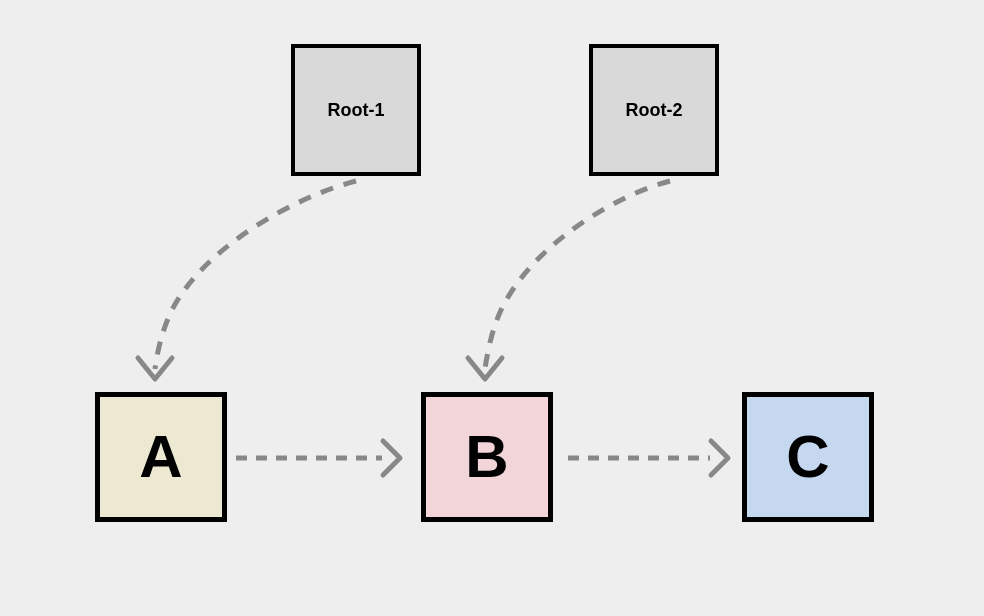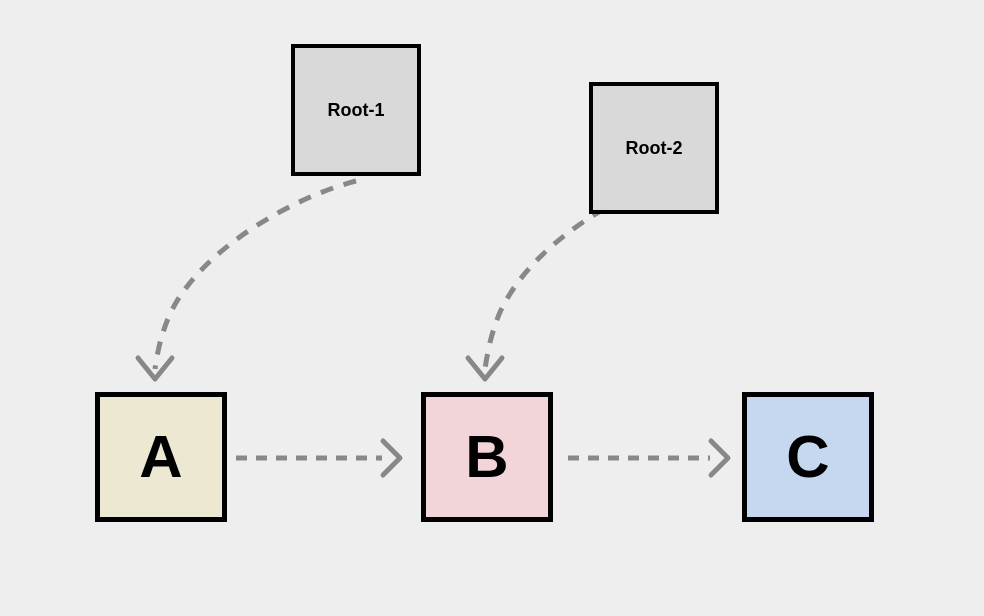--- a/index.html
+++ b/index.html
@@ -52,21 +52,21 @@
     height: 130px;
     font-size: 60px;
     font-weight: bold;
     border-width: 5px;
   }
   .node-label {
     line-height: 1;
     letter-spacing: 0px;
   }
   #node-root1 { left: 291px; top: 44px; }
-  #node-root2 { left: 589px; top: 44px; margin-top: 38px; }
+  #node-root2 { left: 589px; top: 44px; }
   #node-a { left: 95px; top: 392px; background: #ece8d2; }
   #node-b { left: 421px; top: 392px; background: #f2d5d9; }
   #node-c { left: 742px; top: 392px; background: #c5d8ef; }
 </style>
 </head>
 <body>
 
 <div id="canvas">
 
   <svg id="edge-layer" viewBox="0 0 984 616" width="984" height="616" xmlns="http://www.w3.org/2000/svg">

